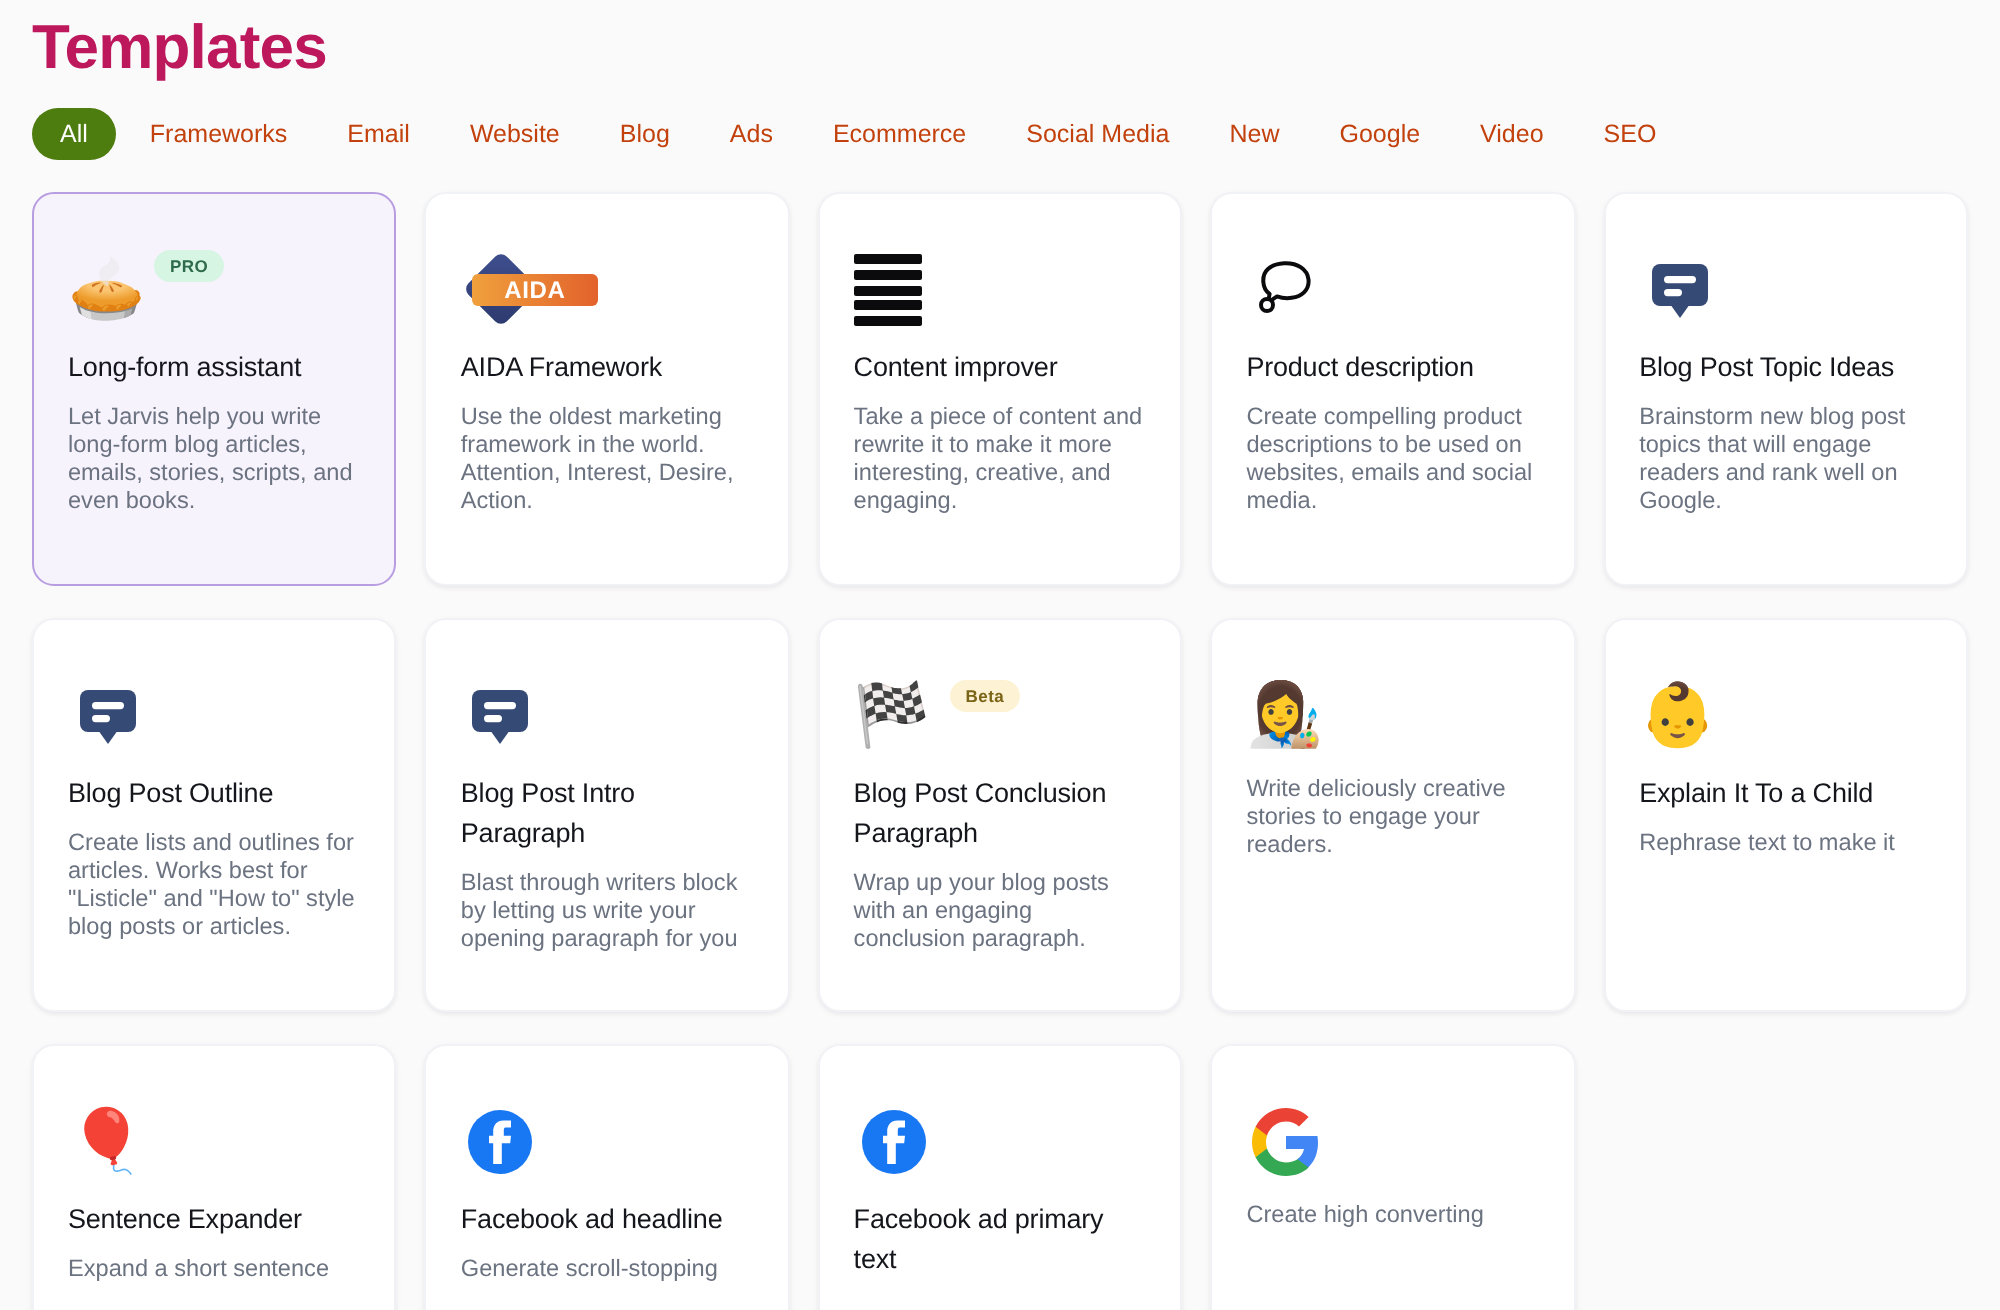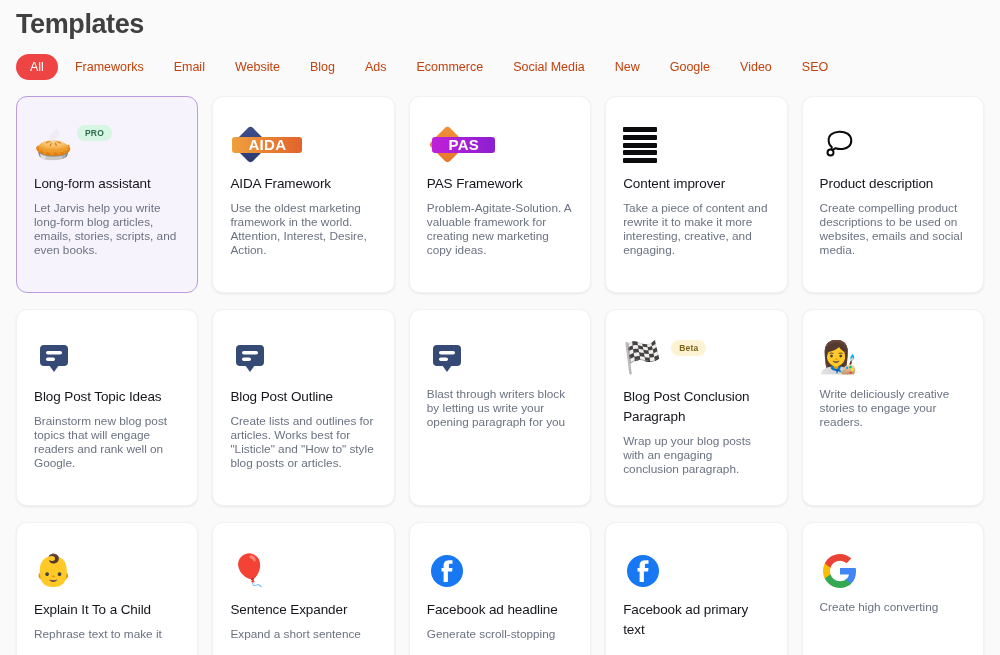--- a/index.html
+++ b/index.html
@@ -20,24 +20,24 @@
   .page {
     width: 1000px;
     height: 655px;
     position: relative;
     overflow: hidden;
     padding: 0 16px;
   }
 
   
   .page-title {
-    font-size: 27px;
+    font-size: 31px;
     font-weight: bold;
     letter-spacing: -0.4px;
-    color: #404040;
+    color: #be185d;
     padding-top: 7px;
     line-height: 34px;
   }
 
   
   .tabs {
     display: flex;
     align-items: center;
     gap: 4px;
     margin-top: 12px;
@@ -51,21 +51,21 @@
     border-radius: 999px;
     line-height: 14px;
     white-space: nowrap;
     cursor: pointer;
     background: transparent;
     border: none;
     font-family: "Liberation Sans", sans-serif;
   }
 
   .tab.active {
-    background: #ef4444;
+    background: #4d7c0f;
     color: #ffffff;
     font-weight: normal;
     padding: 6px 14px;
   }
 
   
   .grid {
     margin-top: 15px;
     display: grid;
     grid-template-columns: repeat(5, 1fr);
@@ -155,21 +155,21 @@
   }
   .diamond .dmd {
     position: absolute;
     width: 27px; height: 27px;
     transform: rotate(45deg);
     border-radius: 4px;
     top: 7px; left: 7px;
   }
   .diamond .lbl {
     position: relative;
-    font-size: 15px;
+    font-size: 12px;
     font-weight: bold;
     color: #ffffff;
     padding: 3px 16px;
     border-radius: 3px;
     letter-spacing: 0.3px;
     line-height: 10px;
     margin-left: 32px;
   }
   .dmd-aida { background: linear-gradient(135deg, #3f4f8f, #2c3a6e); }
   .lbl-aida { background: linear-gradient(90deg, #f0a03c, #e2622c); }
@@ -225,30 +225,20 @@
           <span class="diamond">
             <span class="dmd dmd-aida"></span>
             <span class="lbl lbl-aida">AIDA</span>
           </span>
         </div>
         <div class="card-title">AIDA Framework</div>
         <div class="card-desc">Use the oldest marketing framework in the world. Attention, Interest, Desire, Action.</div>
       </div>
       <div class="card">
         <div class="card-icon-wrap">
-          <span class="diamond">
-            <span class="dmd dmd-pas"></span>
-            <span class="lbl lbl-pas">PAS</span>
-          </span>
-        </div>
-        <div class="card-title">PAS Framework</div>
-        <div class="card-desc">Problem-Agitate-Solution. A valuable framework for creating new marketing copy ideas.</div>
-      </div>
-      <div class="card">
-        <div class="card-icon-wrap">
           <span class="ico-bars">
             <i></i>
             <i></i>
             <i></i>
             <i></i>
             <i></i>
           </span>
         </div>
         <div class="card-title">Content improver</div>
         <div class="card-desc">Take a piece of content and rewrite it to make it more interesting, creative, and engaging.</div>
@@ -297,20 +287,21 @@
         <div class="card-icon-wrap">
           <span>
             <svg class="ico" viewBox="0 0 40 40">
               <rect x="6" y="7" width="28" height="21" rx="4" fill="#364a76"></rect>
               <path d="M15 27h10l-5 7z" fill="#364a76"></path>
               <rect x="12" y="13" width="16" height="3.6" rx="1.8" fill="#ffffff"></rect>
               <rect x="12" y="19.5" width="9" height="3.6" rx="1.8" fill="#ffffff"></rect>
             </svg>
           </span>
         </div>
+        <div class="card-title">Blog Post Intro Paragraph</div>
         <div class="card-desc">Blast through writers block by letting us write your opening paragraph for you</div>
       </div>
       <div class="card">
         <div class="card-icon-wrap">
           <span class="emoji">🏁</span>
           <span class="badge badge-beta">Beta</span>
         </div>
         <div class="card-title">Blog Post Conclusion Paragraph</div>
         <div class="card-desc">Wrap up your blog posts with an engaging conclusion paragraph.</div>
       </div>

